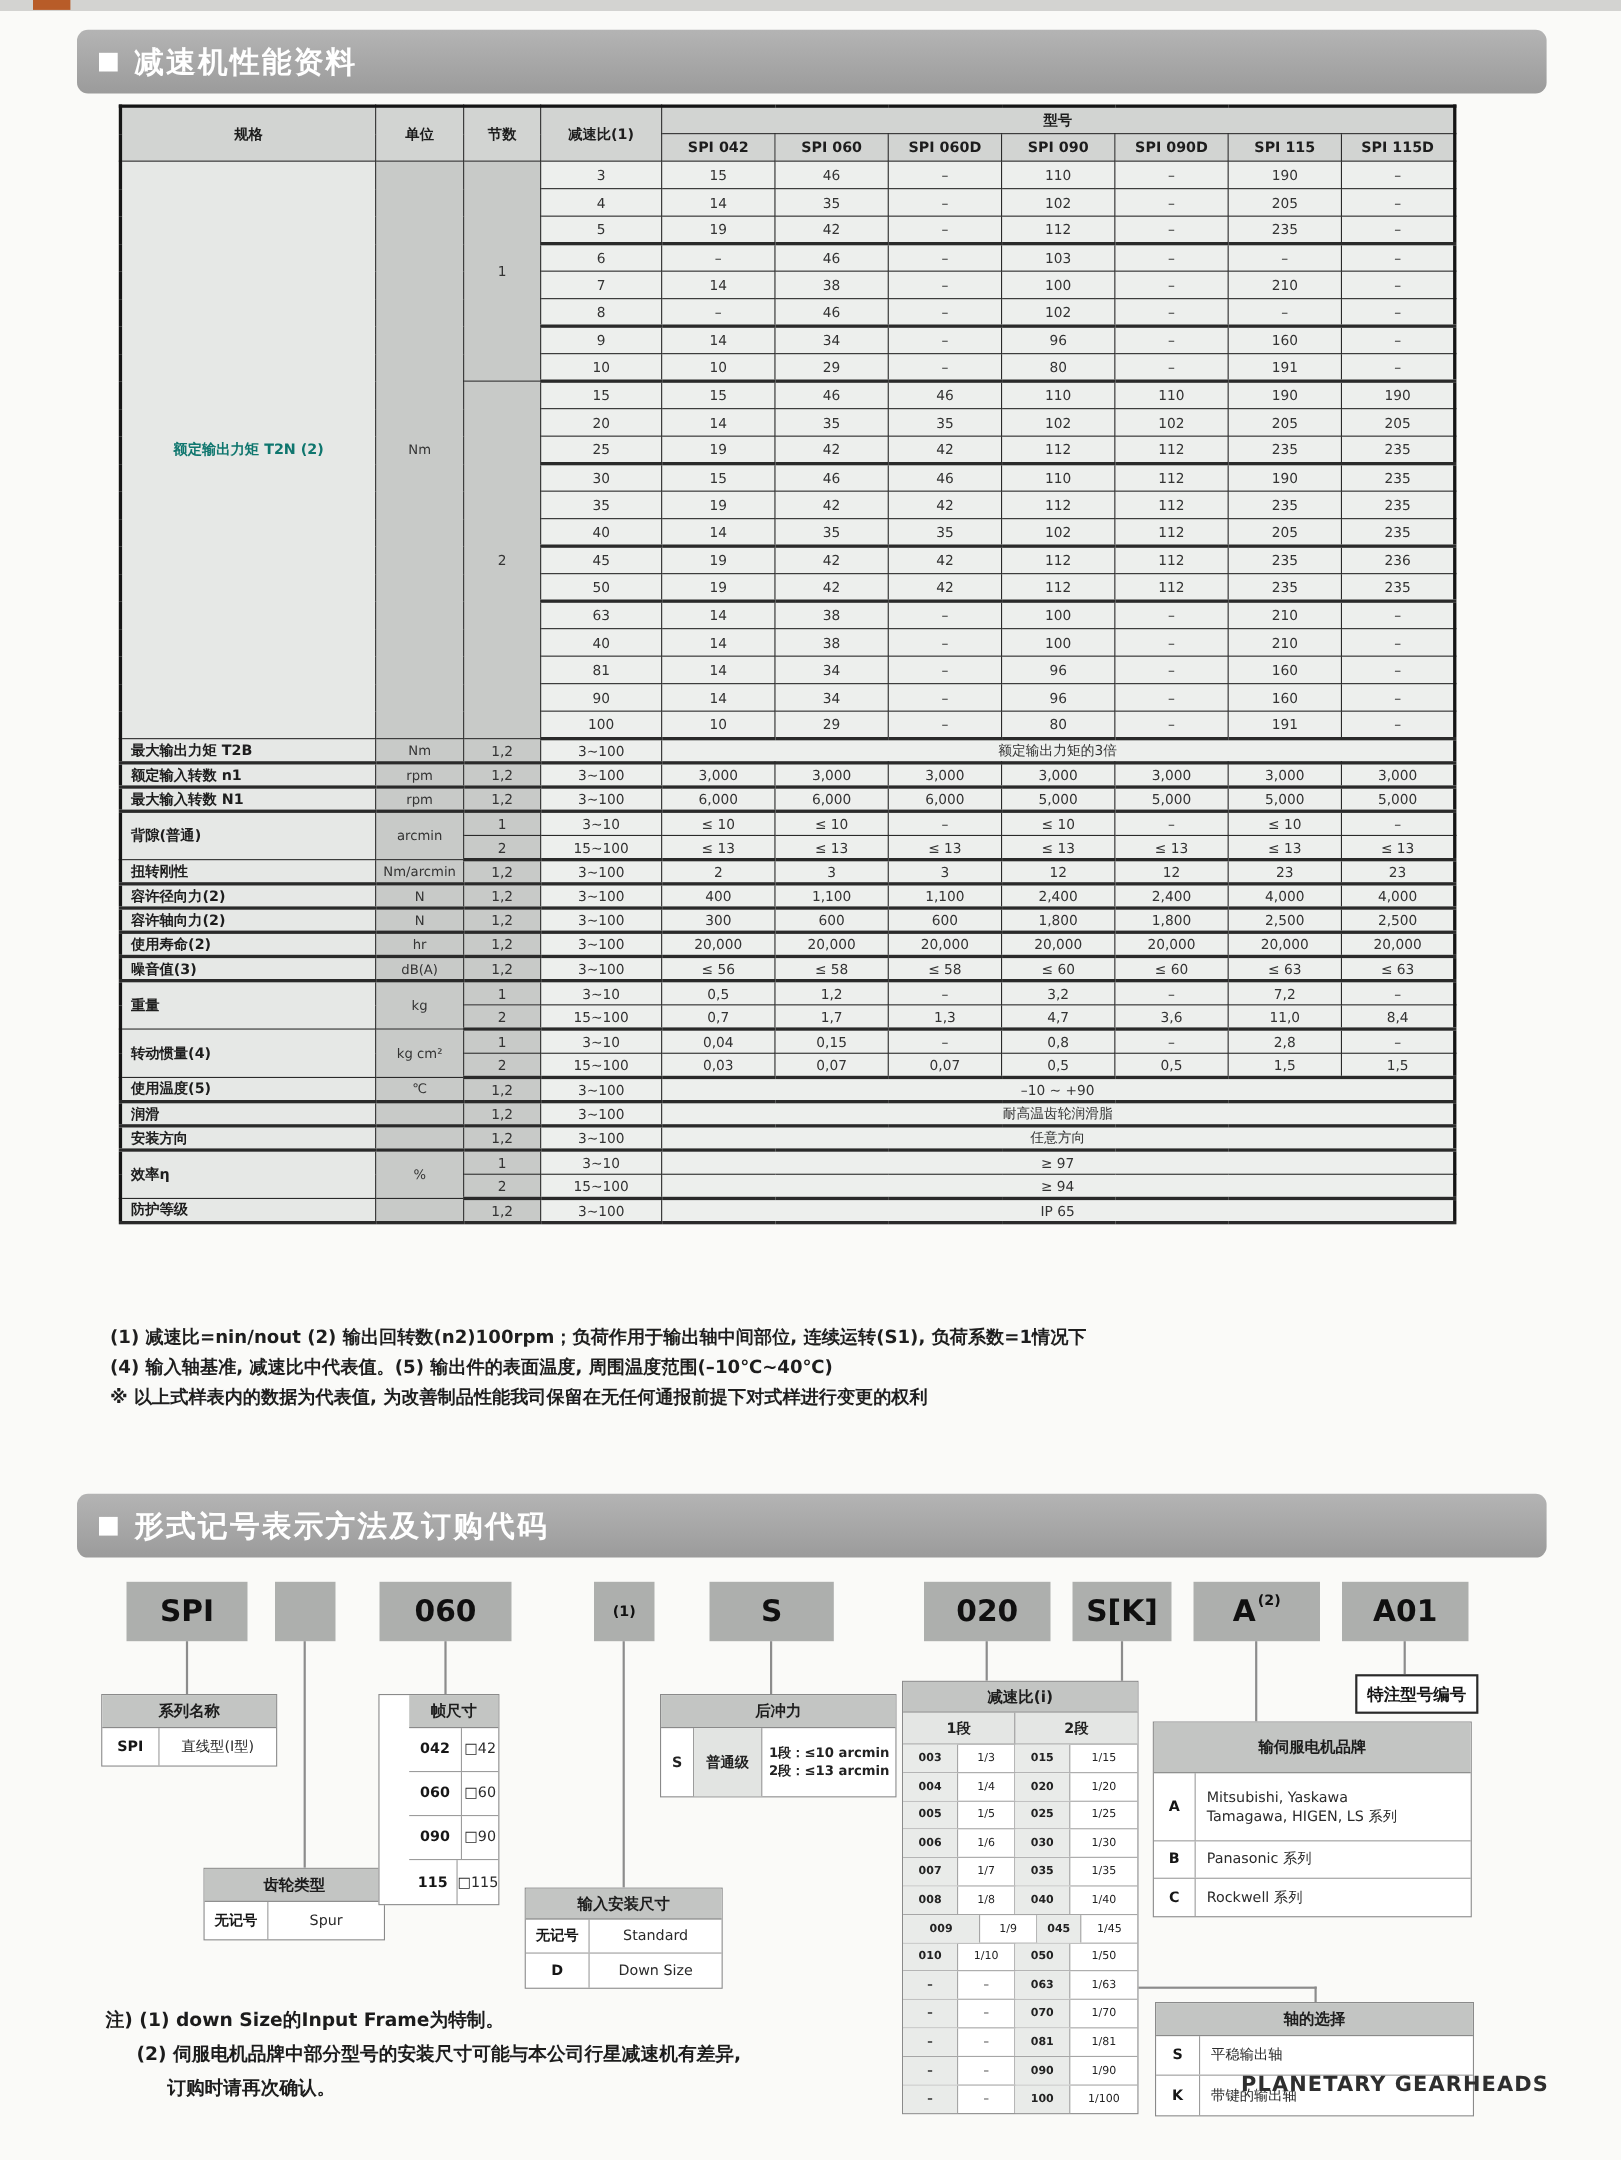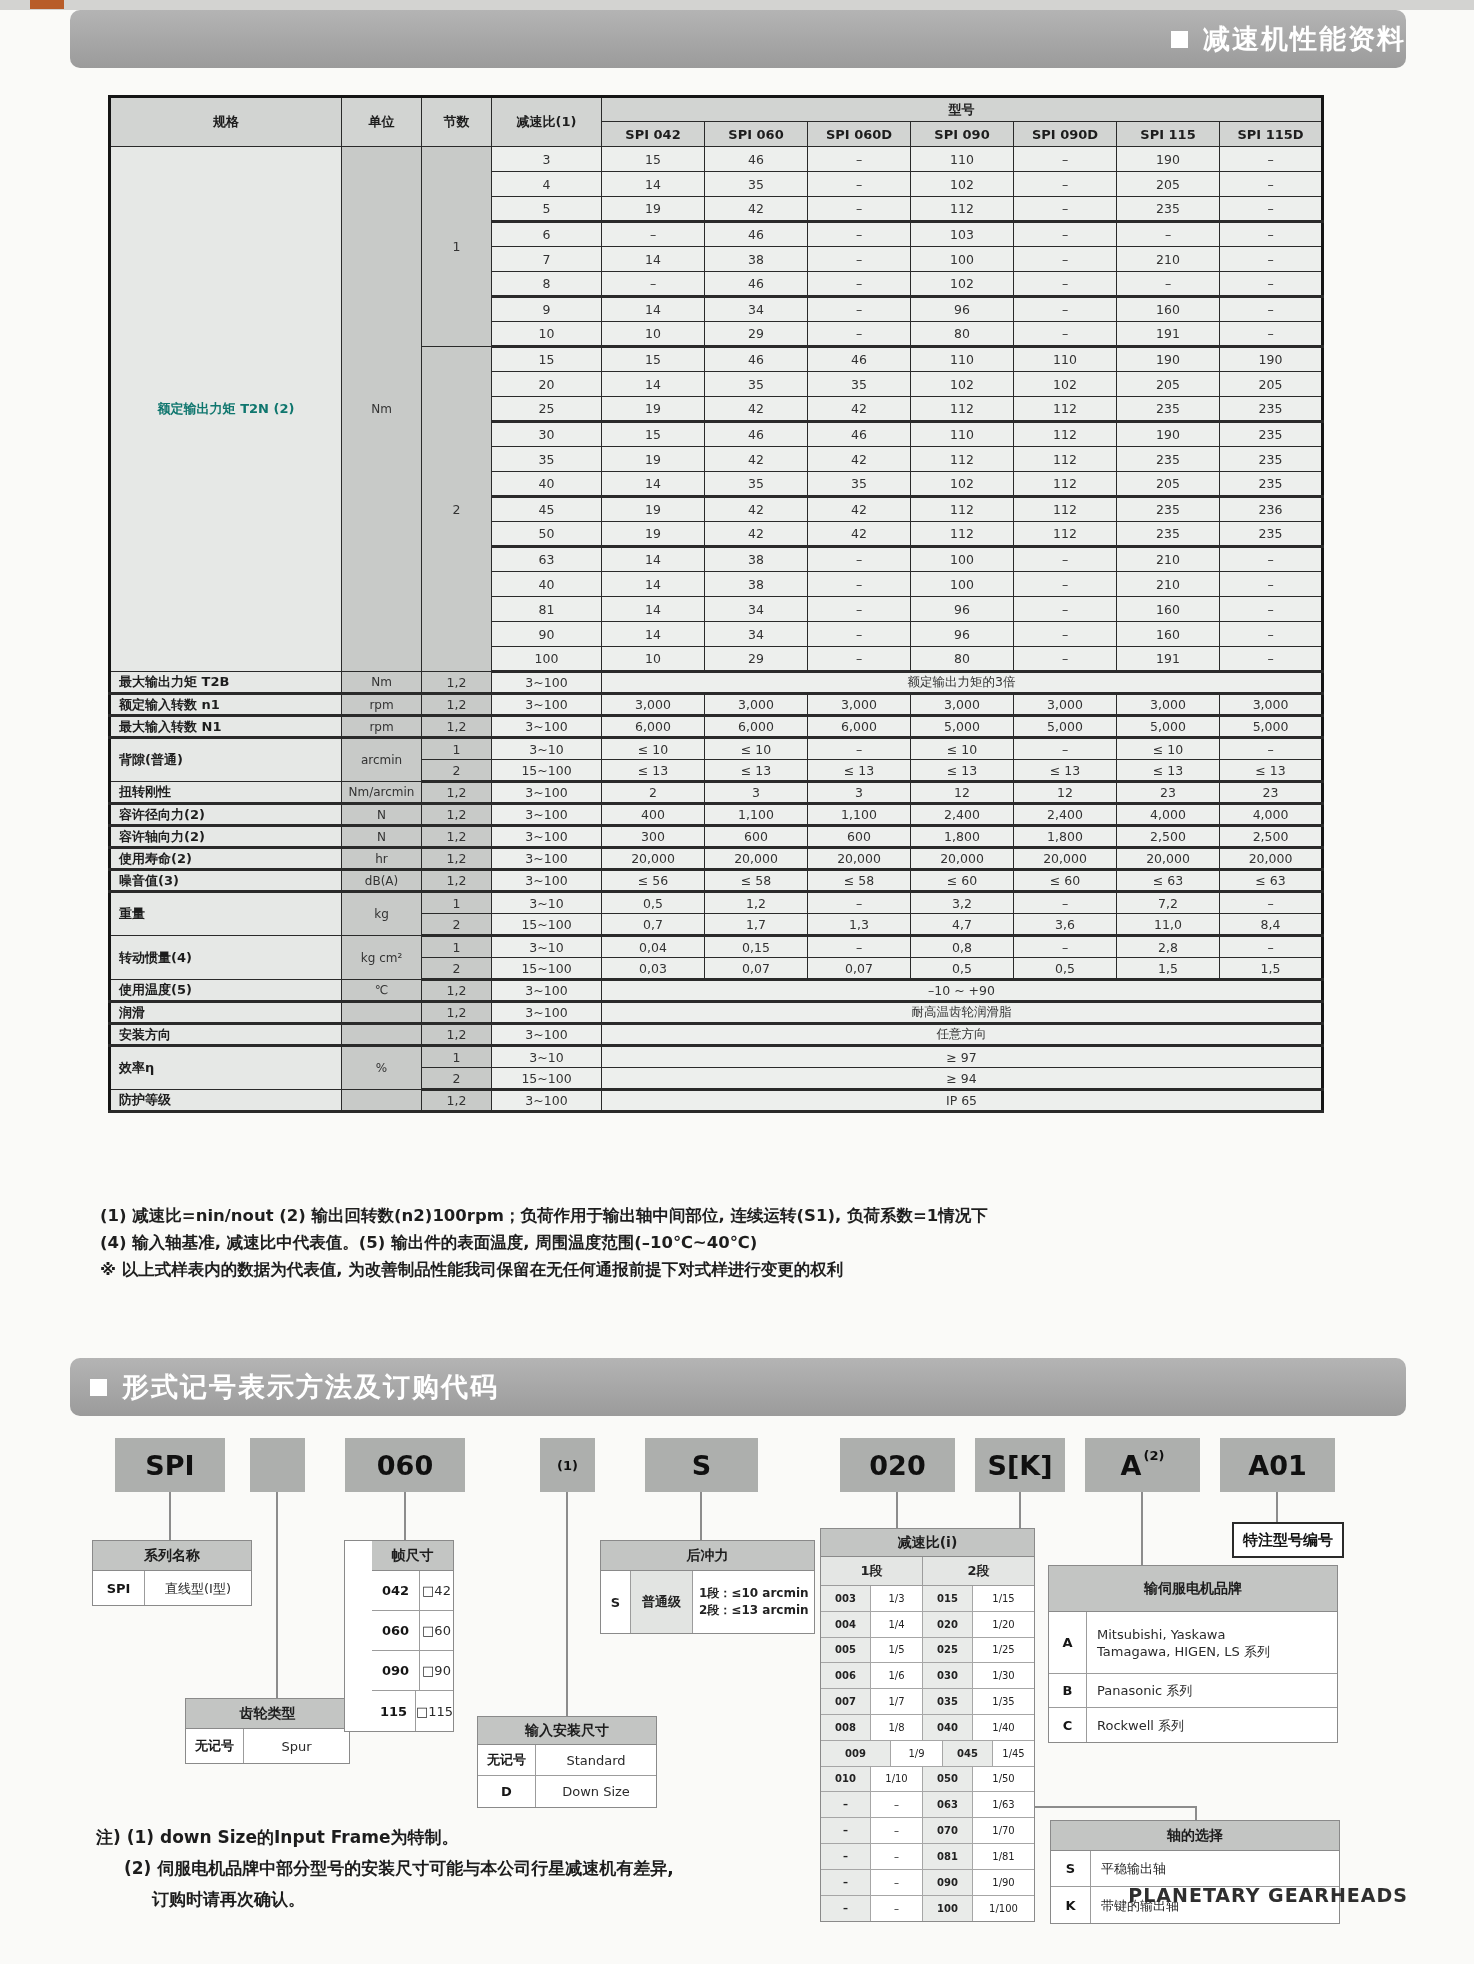--- a/index.html
+++ b/index.html
@@ -4,21 +4,21 @@
 <style>
   *{margin:0;padding:0;box-sizing:border-box;}
   html,body{width:1474px;height:1964px;}
   body{position:relative;background:#fafaf8;font-family:"DejaVu Sans","Liberation Sans",sans-serif;color:#222;overflow:hidden;}
   .top-strip{position:absolute;left:0;top:0;width:1474px;height:10px;background:#d3d3d1;}
   .orange-tab{position:absolute;left:30px;top:0;width:34px;height:9px;background:#b85c28;}
 
   .section-bar{position:absolute;left:70px;width:1336px;height:58px;border-radius:10px;
     background:linear-gradient(#b4b4b4,#9b9b9b);display:flex;align-items:center;gap:15px;
     padding-left:20px;color:#ffffff;font-weight:bold;font-size:27px;letter-spacing:2px;}
-  #bar1{top:10px;justify-content:flex-end;}
+  #bar1{top:27px;}
   #bar2{top:1358px;}
   .bullet{width:17px;height:17px;background:#ffffff;display:inline-block;}
 
   
   #main-table-wrap{position:absolute;left:108px;top:95px;width:1213px;}
   table.main{border-collapse:collapse;width:100%;table-layout:fixed;border:3px solid #151515;background:#edefed;}
   table.main th,table.main td{border:1px solid #2a2a2a;text-align:center;vertical-align:middle;
     font-size:12.5px;color:#333;padding:0 2px;overflow:hidden;}
   table.main thead th{background:#d2d4d2;font-weight:bold;font-size:13px;color:#1d1d1d;height:25px;}
   table.main td.lbl{background:#e6e8e6;font-weight:bold;font-size:13px;text-align:left;padding-left:8px;color:#1d1d1d;}
@@ -722,21 +722,21 @@
       </div>
       <div class="rt-row">
         <div class="rt-cell rt-code" style="width: 50px;">008</div>
         <div class="rt-cell" style="width: 52px;">1/8</div>
         <div class="rt-cell rt-code" style="width: 50px;">040</div>
         <div class="rt-cell" style="flex: 1 1 0%;">1/40</div>
       </div>
       <div class="rt-row">
         <div class="rt-cell rt-code" style="width: 70px;">009</div>
         <div class="rt-cell" style="width: 52px;">1/9</div>
-        <div class="rt-cell rt-code" style="width: 50px;">045</div>
+        <div class="rt-cell rt-code" style="width: 40px;">045</div>
         <div class="rt-cell" style="flex: 1 1 0%;">1/45</div>
       </div>
       <div class="rt-row">
         <div class="rt-cell rt-code" style="width: 50px;">010</div>
         <div class="rt-cell" style="width: 52px;">1/10</div>
         <div class="rt-cell rt-code" style="width: 50px;">050</div>
         <div class="rt-cell" style="flex: 1 1 0%;">1/50</div>
       </div>
       <div class="rt-row">
         <div class="rt-cell rt-code" style="width: 50px;">–</div>

